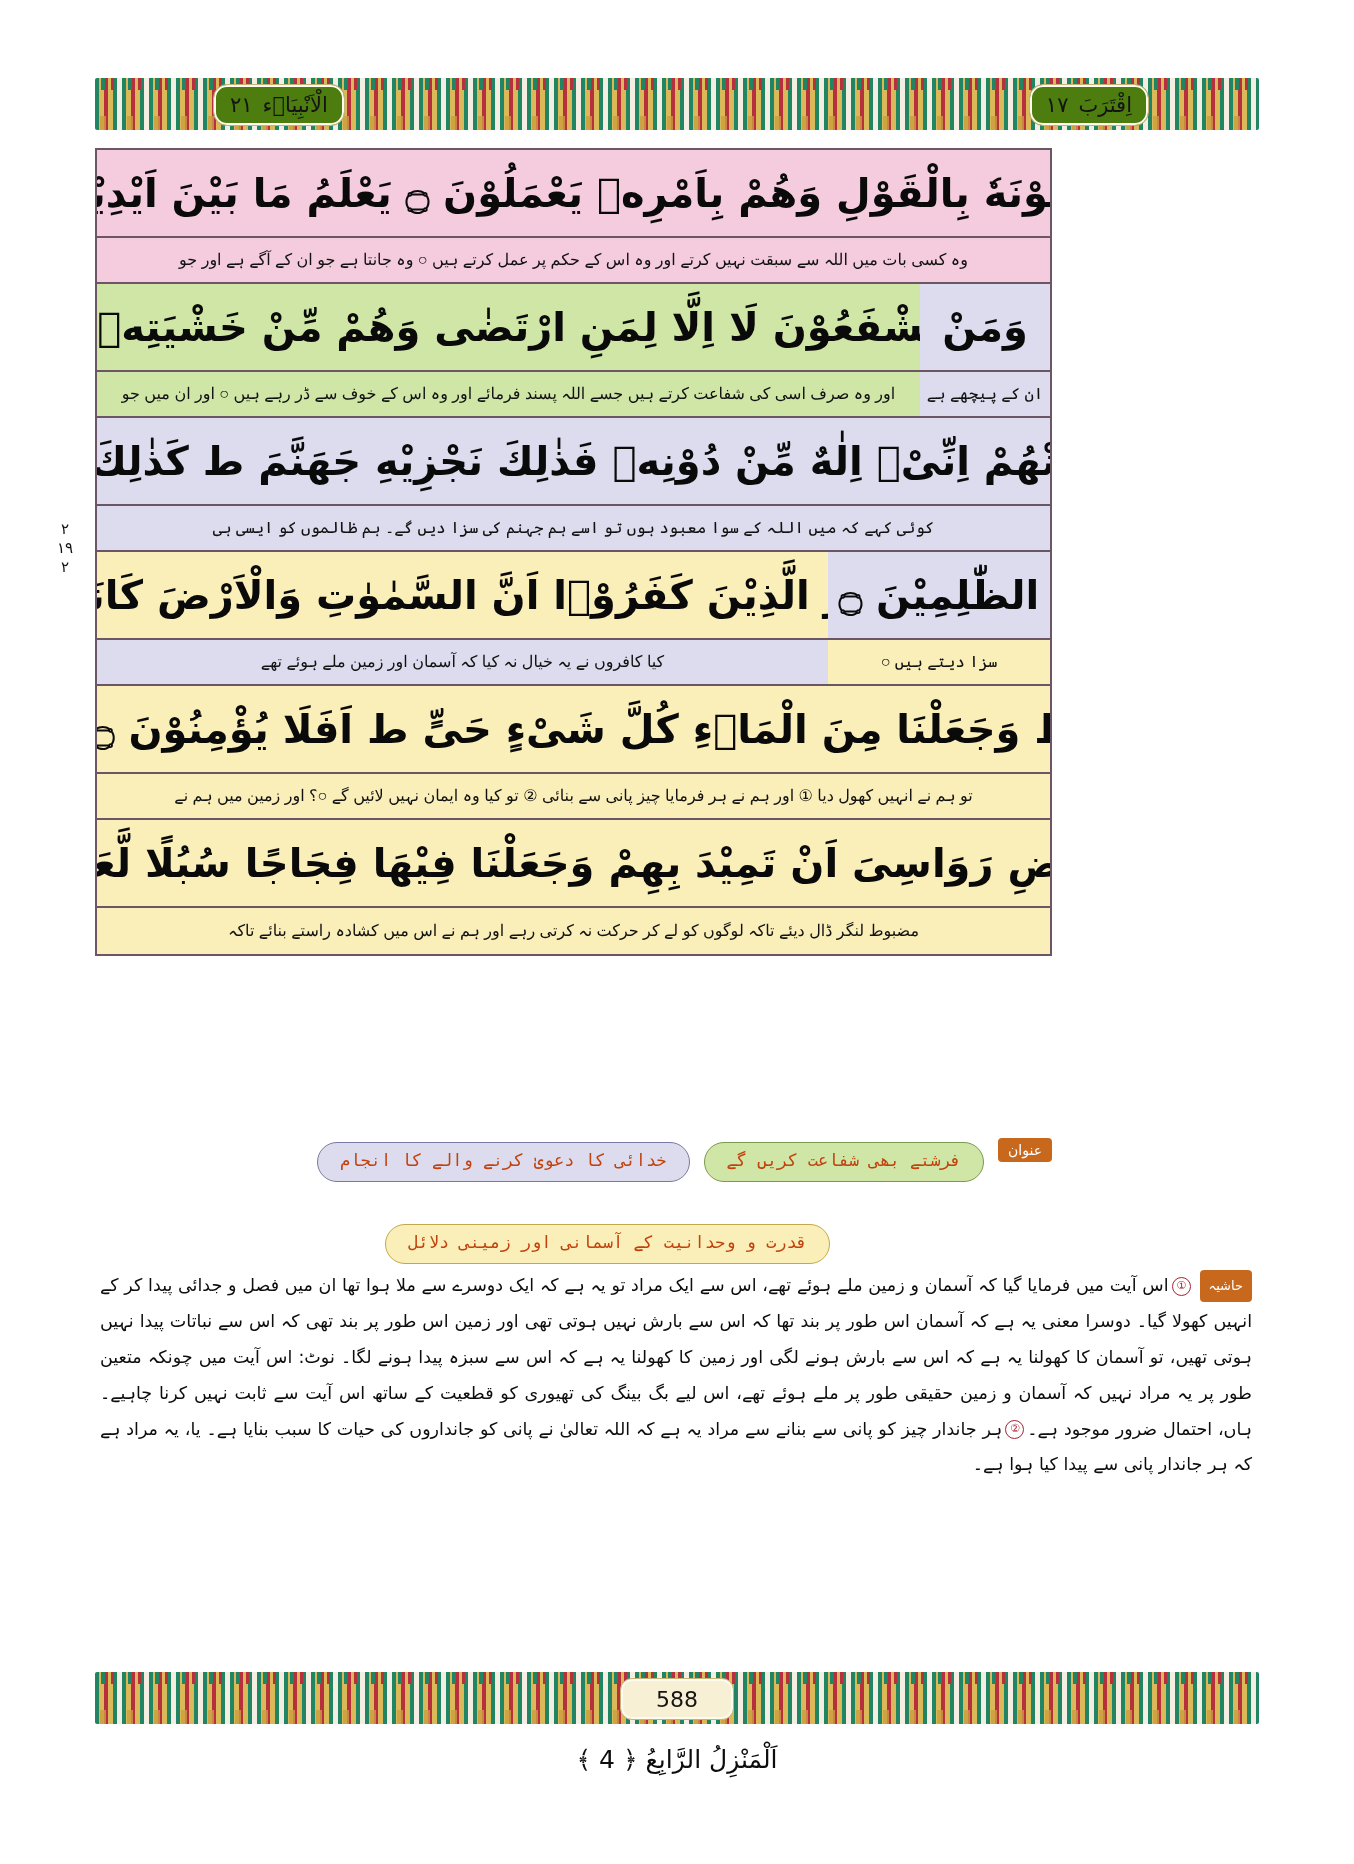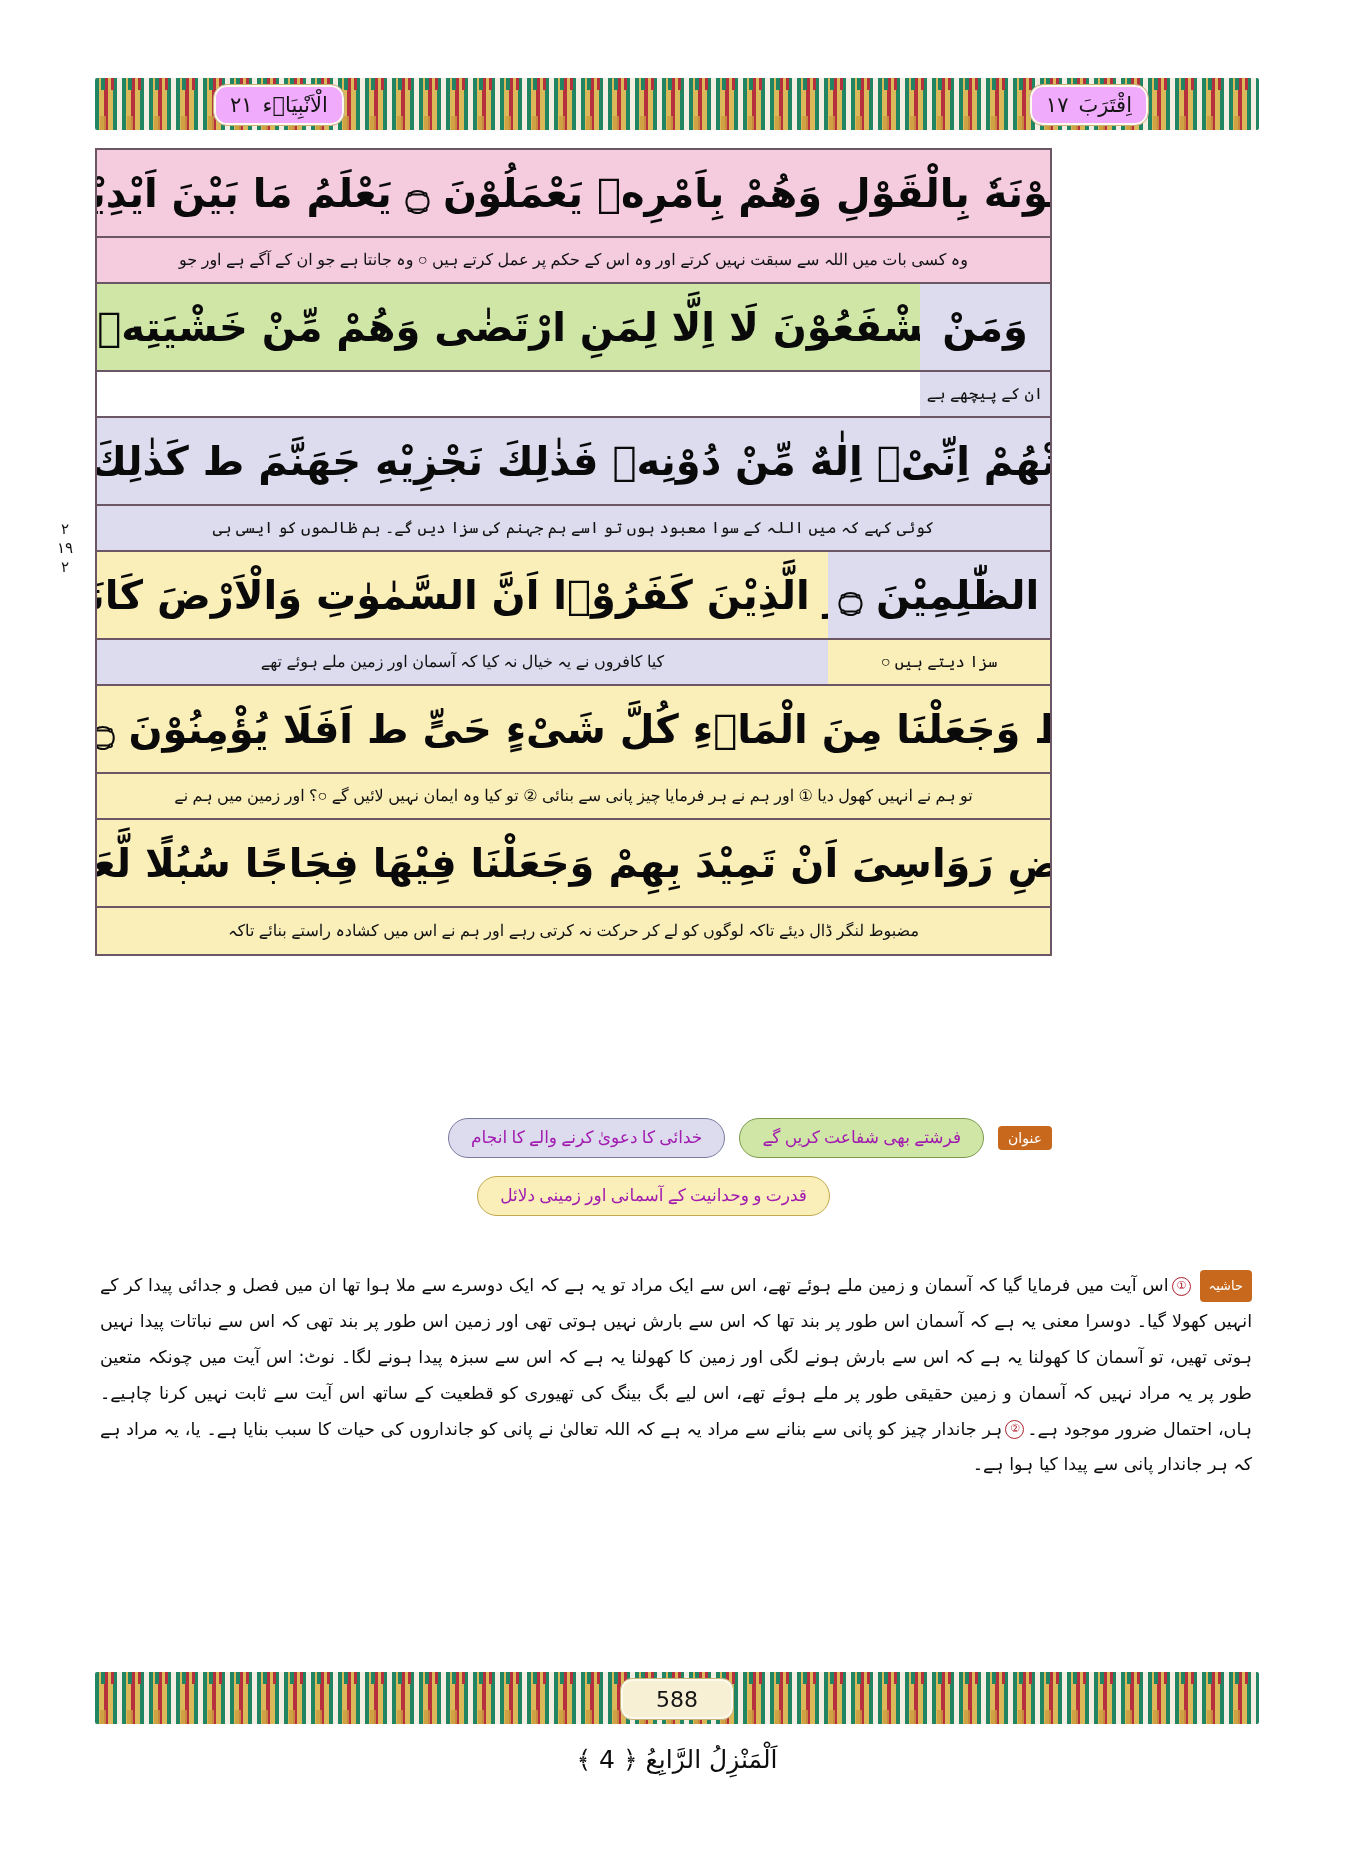--- a/index.html
+++ b/index.html
@@ -59,21 +59,21 @@
     background:
       repeating-linear-gradient(90deg,
         transparent 0 5px, #c9952f 5px 11px, transparent 11px 27px);
     opacity: .8;
   }
 
   .hdr-cartouche {
     position: absolute;
     top: 6px;
     height: 40px;
-    background: #f0abfc;
+    background: #4d7c0f;
     border: 1px solid #c7b27a;
     border-radius: 14px;
     display: flex;
     align-items: center;
     justify-content: center;
     gap: 10px;
     padding: 0 16px;
     box-shadow: 0 0 0 2px #fdfaee inset;
     z-index: 3;
   }
@@ -177,26 +177,27 @@
     direction: rtl;
     align-items: center;
     justify-content: flex-start;
     gap: 14px;
     margin-bottom: 18px;
   }
   .topic-line.second { justify-content: flex-start; padding-right: 222px; }
   .pill {
     border-radius: 22px;
     padding: 7px 22px;
-    font-family: Liberation Serif, serif;
+    font-family: Liberation Mono, monospace;
     font-size: 17px;
-    color: #a21caf;
+    color: #c2410c;
     direction: rtl;
     white-space: nowrap;
     line-height: 1.4;
+    margin-top: 24px;
   }
   .pill-green  { background: #cfe6a6; border: 1.5px solid #7c9a4e; }
   .pill-purple { background: #dcdcee; border: 1.5px solid #7a7aa0; }
   .pill-yellow { background: #faeeb9; border: 1.5px solid #c2a94e; }
   .tag-unwan {
     background: #c8681c;
     color: #fff;
     border-radius: 4px;
     padding: 4px 10px;
     font-size: 14px;
@@ -319,20 +320,21 @@
       <div class="seg ur bg-pink" style="flex:1 1 100%;">وہ کسی بات میں اللہ سے سبقت نہیں کرتے اور وہ اس کے حکم پر عمل کرتے ہیں ○ وہ جانتا ہے جو ان کے آگے ہے اور جو</div>
     </div>
 
     <div class="vrow ar-row">
       <div class="seg ar bg-purple" style="flex:0 0 130px;">وَمَنْ</div>
       <div class="seg ar bg-green" style="flex:1 1 auto;">خَلْفَهُمْ وَلَا يَشْفَعُوْنَ لَا اِلَّا لِمَنِ ارْتَضٰى وَهُمْ مِّنْ خَشْيَتِهٖ مُشْفِقُوْنَ ۝</div>
     </div>
 
     <div class="vrow ur-row">
       <div class="seg ur bg-purple" style="flex:0 0 130px;">ان کے پیچھے ہے</div>
+      <div class="seg ur bg-green" style="flex:1 1 auto;">اور وہ صرف اسی کی شفاعت کرتے ہیں جسے اللہ پسند فرمائے اور وہ اس کے خوف سے ڈر رہے ہیں ○ اور ان میں جو</div>
     </div>
 
     <div class="vrow ar-row">
       <div class="seg ar bg-purple" style="flex:1 1 100%;">يَّقُلْ مِنْهُمْ اِنِّىْۤ اِلٰهٌ مِّنْ دُوْنِهٖ فَذٰلِكَ نَجْزِيْهِ جَهَنَّمَ ط كَذٰلِكَ نَجْزِى</div>
     </div>
 
     <div class="vrow ur-row">
       <div class="seg ur bg-purple" style="flex:1 1 100%;">کوئی کہے کہ میں اللہ کے سوا معبود ہوں تو اسے ہم جہنم کی سزا دیں گے۔ ہم ظالموں کو ایسی ہی</div>
     </div>
 

